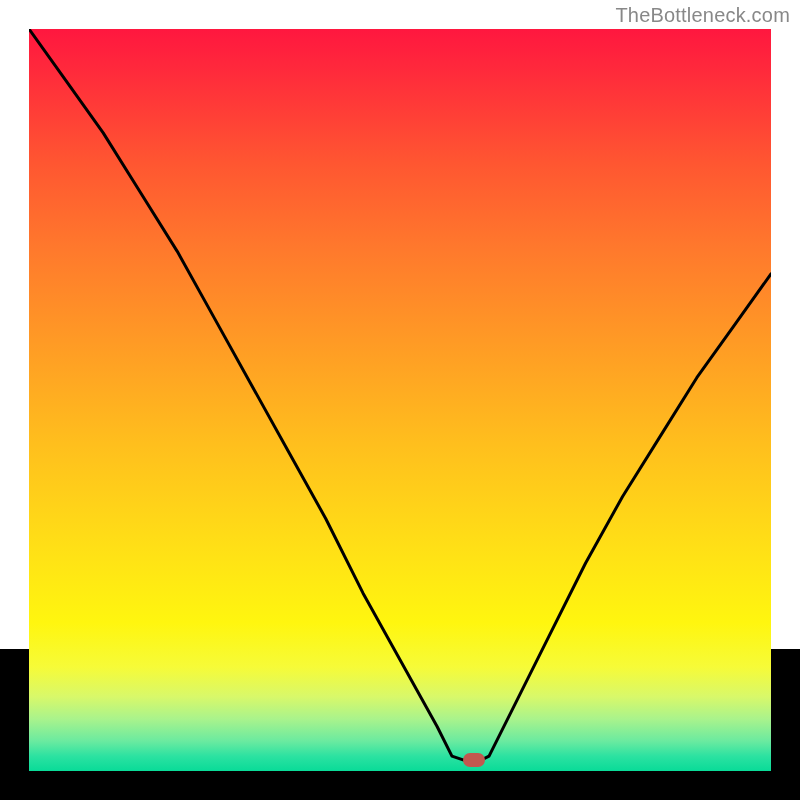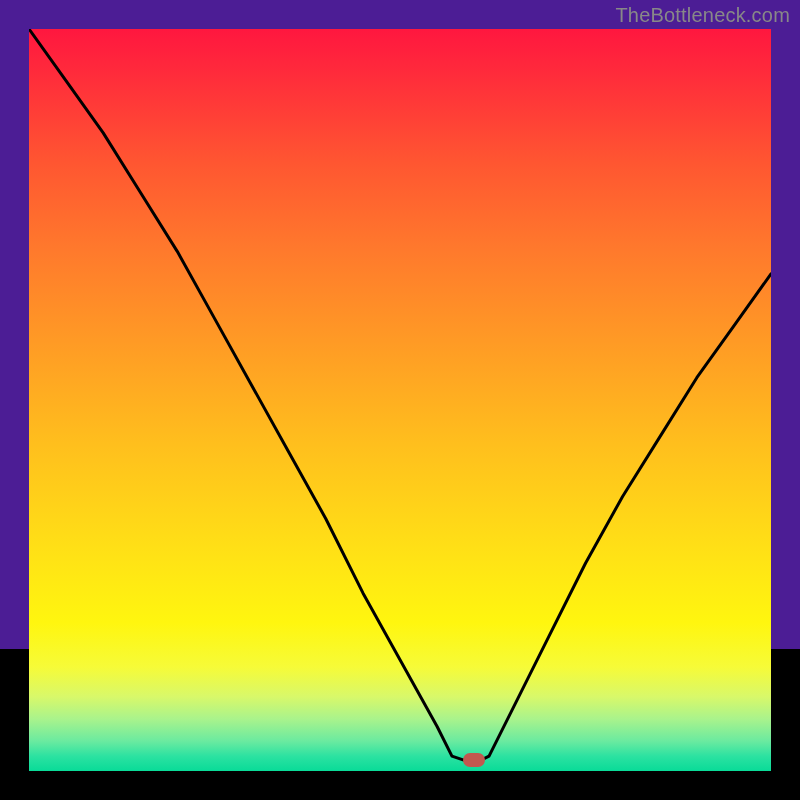--- a/index.html
+++ b/index.html
@@ -8,21 +8,21 @@
     width: 800px;
     height: 800px;
     background: #000;
     overflow: hidden;
     font-family: Arial, Helvetica, sans-serif;
   }
   .frame {
     position: relative;
     width: 800px;
     height: 649px;
-    background: #4c1d95;
+    background: #ffffff;
   }
   .watermark {
     position: absolute;
     top: 4px;
     right: 10px;
     color: #888;
     font-size: 20px;
     font-weight: 500;
     letter-spacing: 0.2px;
     z-index: 40;

